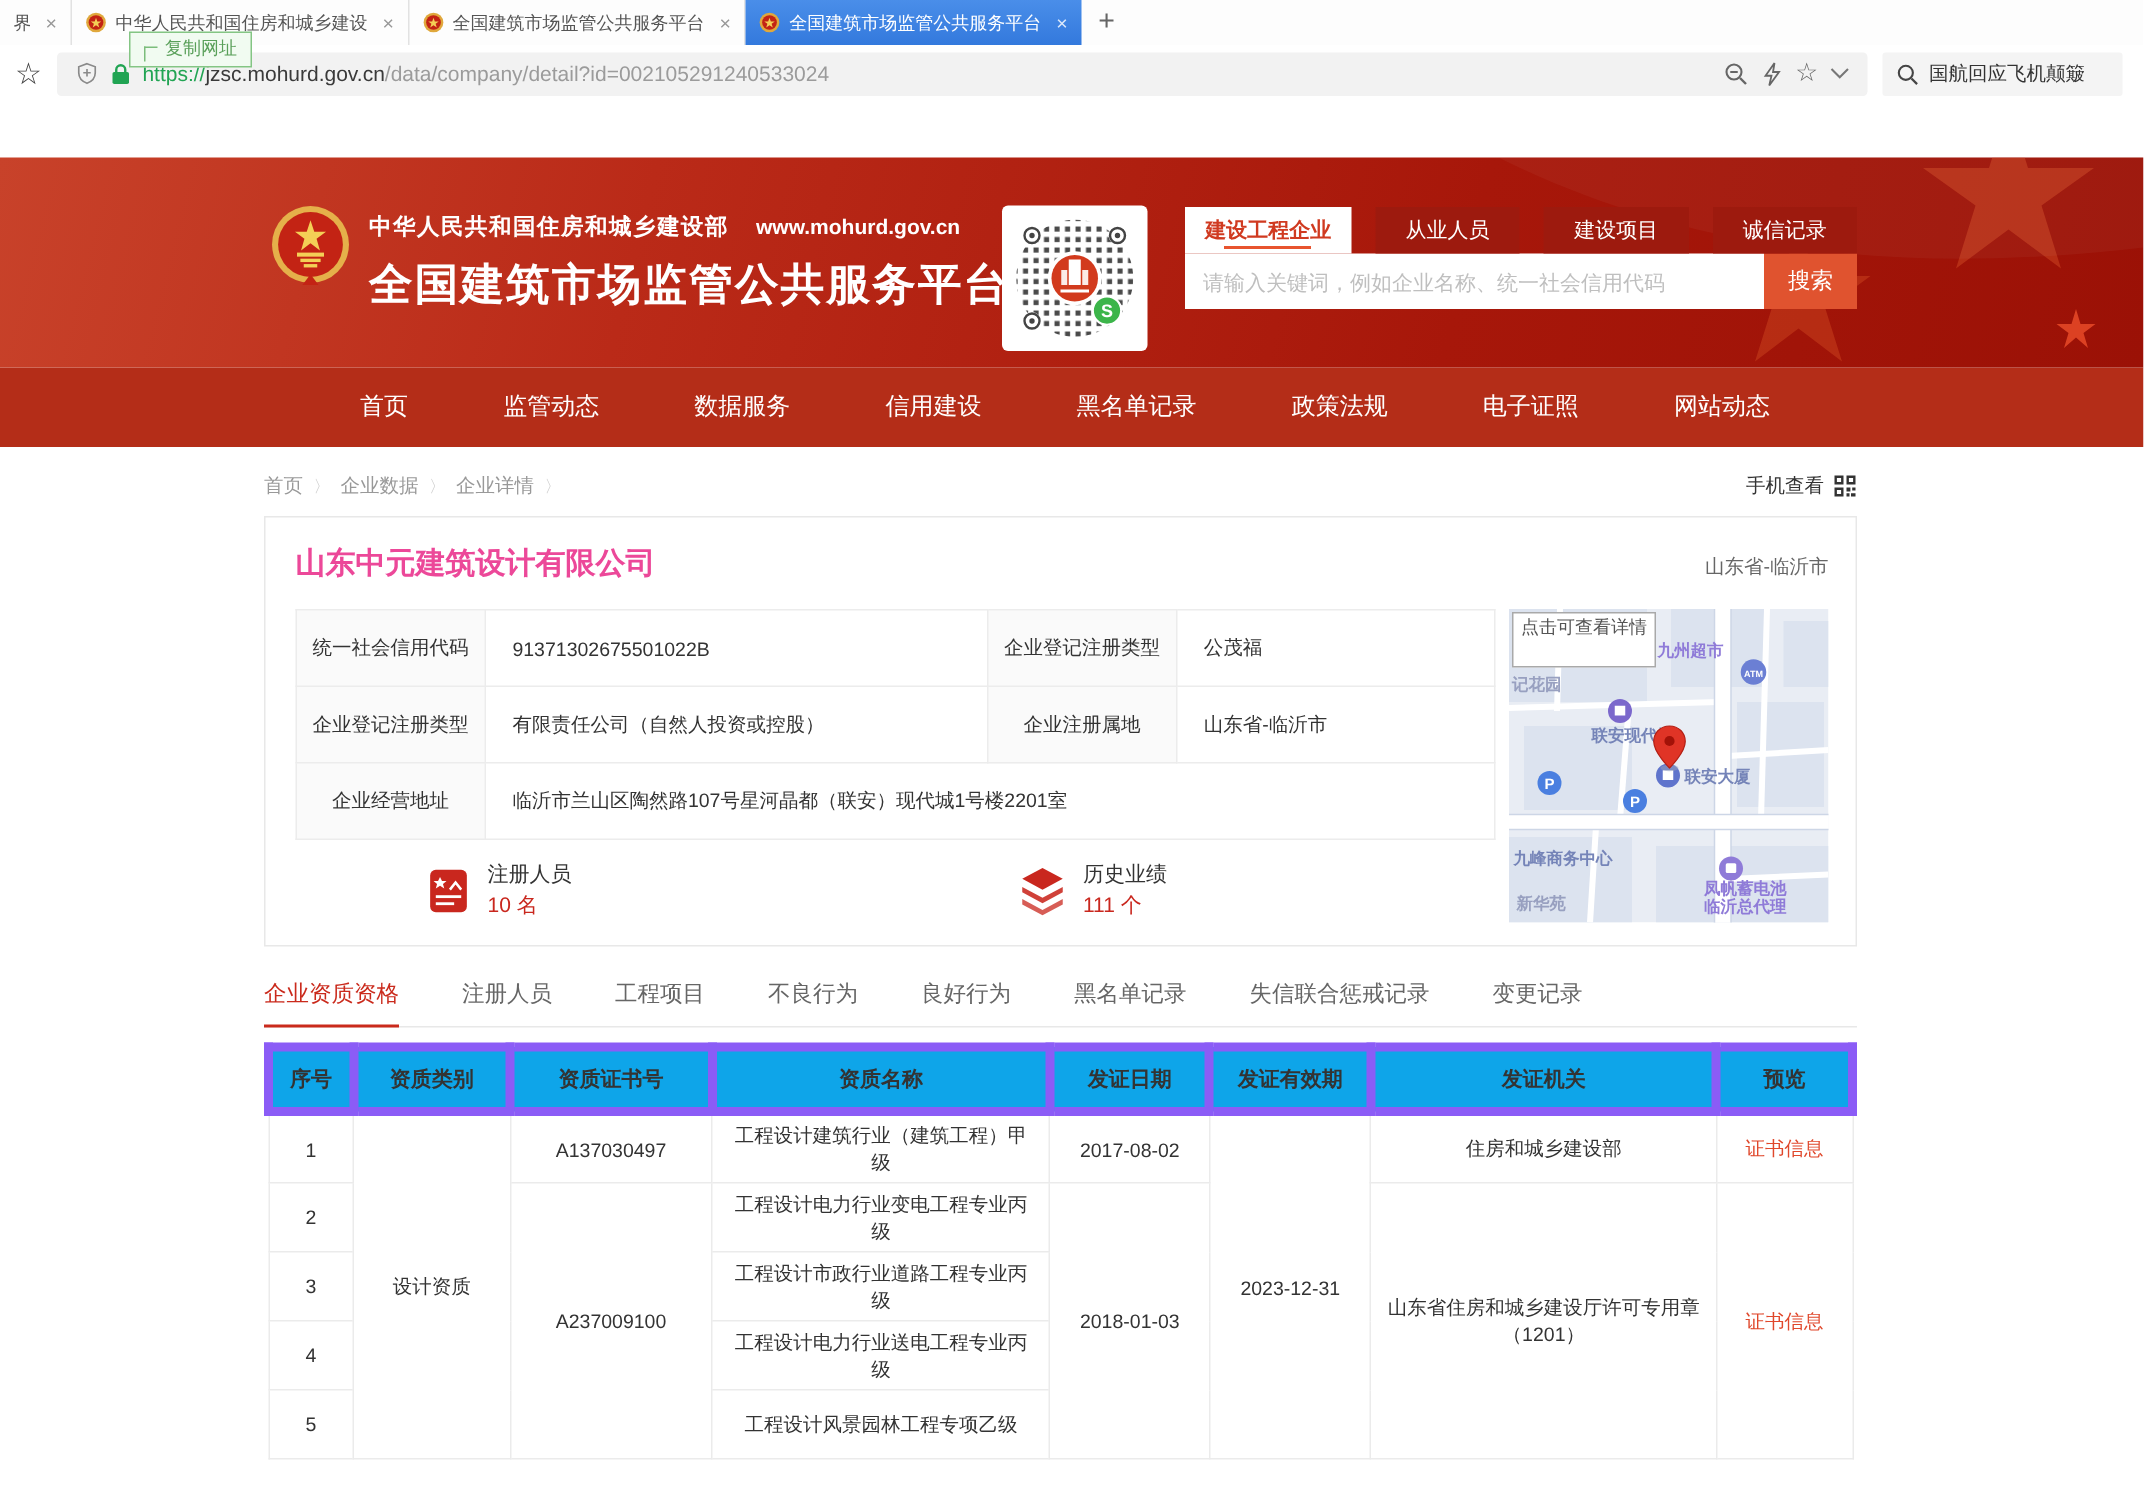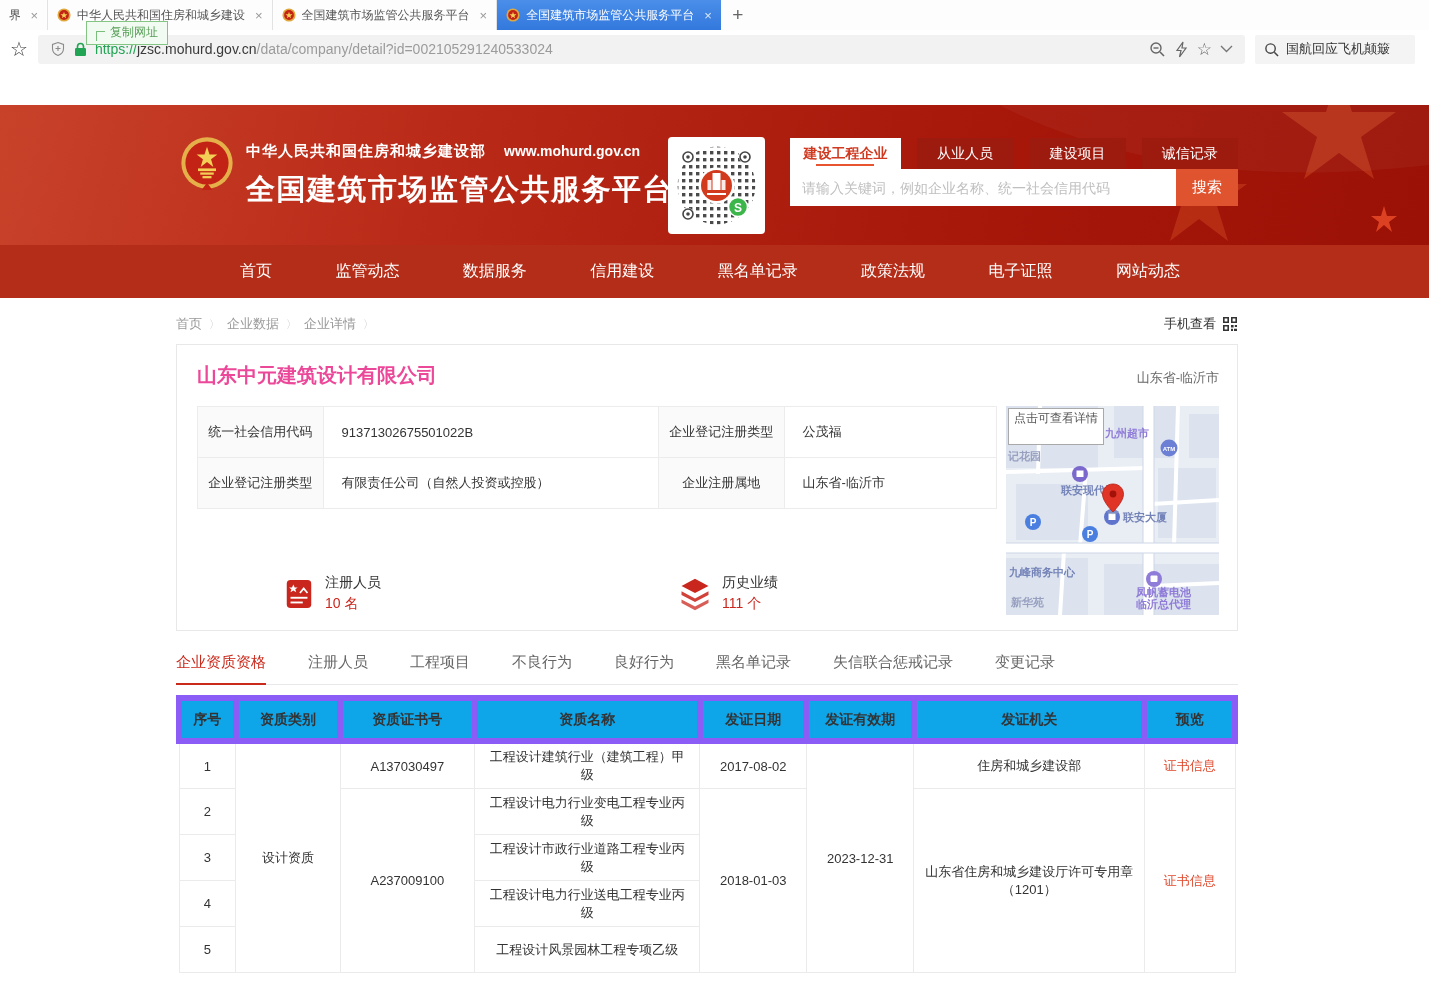--- a/index.html
+++ b/index.html
@@ -298,20 +298,24 @@
         <td class="lbl">统一社会信用代码</td>
         <td class="val">91371302675501022B</td>
         <td class="lbl">企业登记注册类型</td>
         <td class="val">公茂福</td>
       </tr>
       <tr>
         <td class="lbl">企业登记注册类型</td>
         <td class="val">有限责任公司（自然人投资或控股）</td>
         <td class="lbl">企业注册属地</td>
         <td class="val">山东省-临沂市</td>
+      </tr>
+      <tr>
+        <td class="lbl">企业经营地址</td>
+        <td class="val" colspan="3">临沂市兰山区陶然路107号星河晶都（联安）现代城1号楼2201室</td>
       </tr>
     </tbody>
       </table>
 
     <div class="stats">
       <div class="stat">
         <svg width="32" height="34" viewBox="0 0 34 36">
           <rect x="4" y="3" width="26" height="30" rx="4" fill="#c9271e"></rect>
           <polygon points="11,8 12.4,11 15.6,11 13.1,13 14,16.2 11,14.3 8,16.2 8.9,13 6.4,11 9.6,11" fill="#fff"></polygon>
           <polyline points="18,17 22,12 26,17" fill="none" stroke="#fff" stroke-width="1.8"></polyline>

